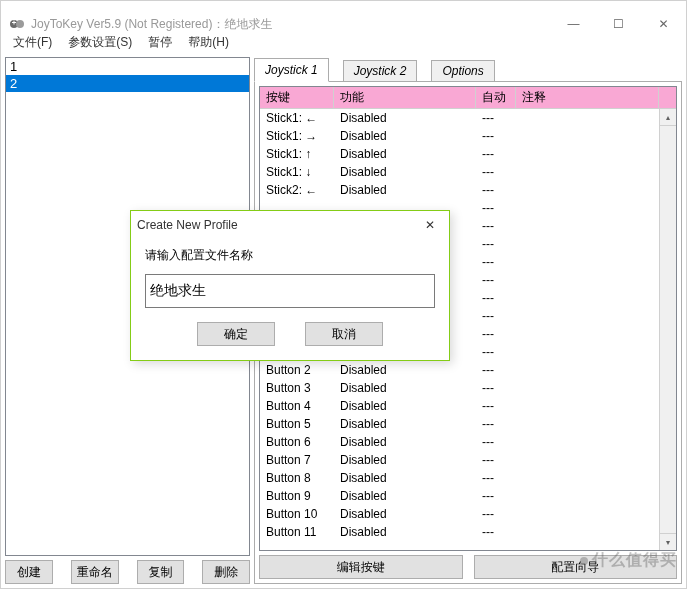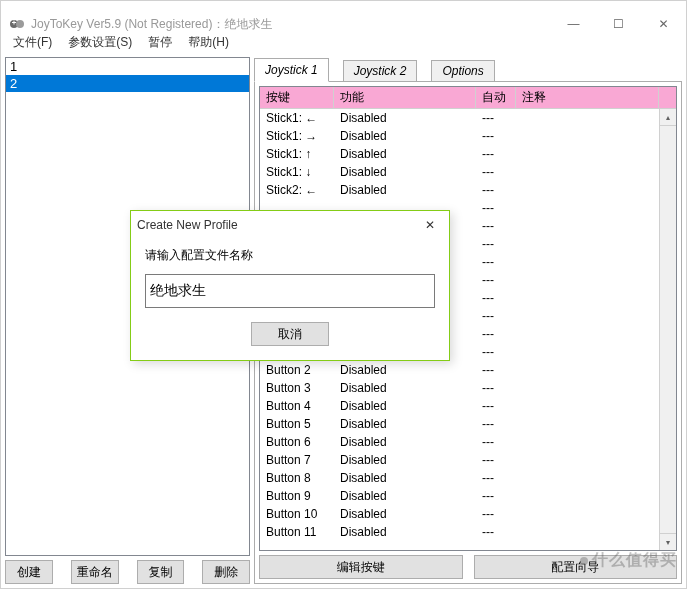--- a/index.html
+++ b/index.html
@@ -295,18 +295,19 @@
   <div class="dialog-title">
     <span class="dt-text">Create New Profile</span>
     <span class="dialog-close">
       <span>✕</span>
     </span>
   </div>
   <div class="dialog-body">
     <div class="dialog-label">请输入配置文件名称</div>
     <input class="dialog-input" type="text" value="绝地求生" style="">
     <div class="dialog-btns">
+      <button>确定</button>
       <button>取消</button>
     </div>
   </div>
 </div>
 
 <div class="watermark"><span class="dot"></span><span>什么值得买</span></div>
 
 </body></html>

